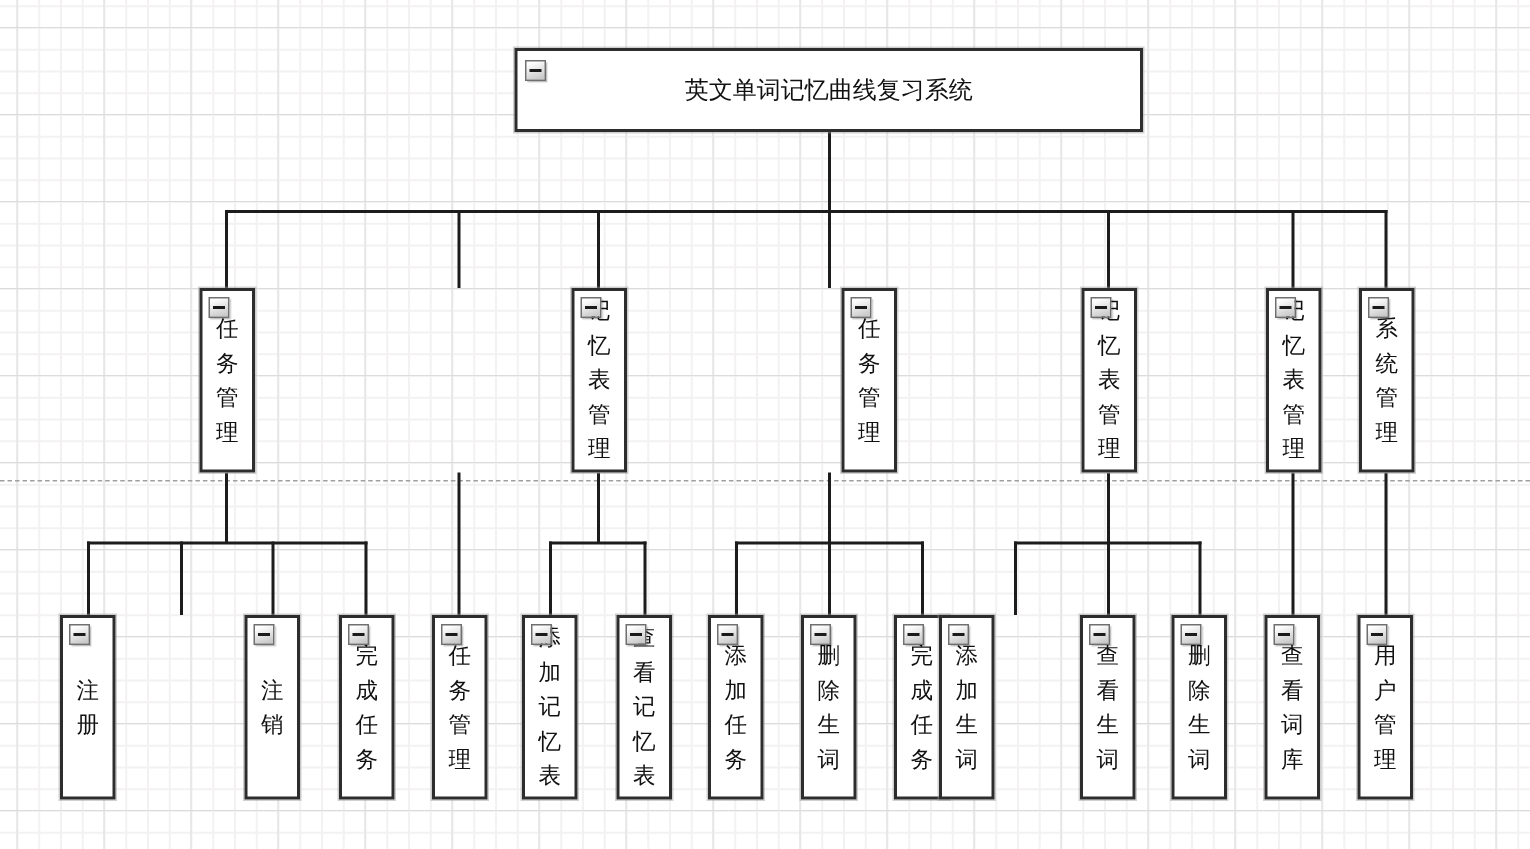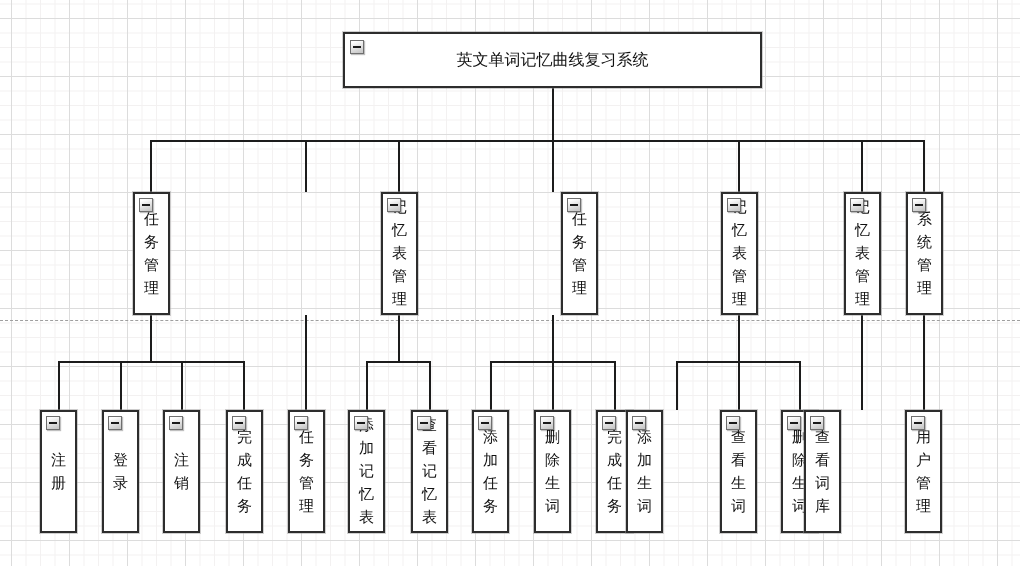--- a/index.html
+++ b/index.html
@@ -109,24 +109,20 @@
   </div>
   <div class="node l2" style="left:906px">
     <span class="collapse"></span>
     <span class="vlabel">系统管理</span>
   </div>
 
   <div class="node l3" style="left:40px">
     <span class="collapse"></span>
     <span class="vlabel">注册</span>
   </div>
-  <div class="node l3" style="left:102px">
-    <span class="collapse"></span>
-    <span class="vlabel">登录</span>
-  </div>
   <div class="node l3" style="left:163px">
     <span class="collapse"></span>
     <span class="vlabel">注销</span>
   </div>
   <div class="node l3" style="left:226px">
     <span class="collapse"></span>
     <span class="vlabel">完成任务</span>
   </div>
   <div class="node l3" style="left:288px">
     <span class="collapse"></span>
@@ -157,21 +153,21 @@
     <span class="vlabel">添加生词</span>
   </div>
   <div class="node l3" style="left:720px">
     <span class="collapse"></span>
     <span class="vlabel">查看生词</span>
   </div>
   <div class="node l3" style="left:781px">
     <span class="collapse"></span>
     <span class="vlabel">删除生词</span>
   </div>
-  <div class="node l3" style="left:804px">
+  <div class="node l3" style="left:843px">
     <span class="collapse"></span>
     <span class="vlabel">查看词库</span>
   </div>
   <div class="node l3" style="left:905px">
     <span class="collapse"></span>
     <span class="vlabel">用户管理</span>
   </div>
 
 </div>
 

